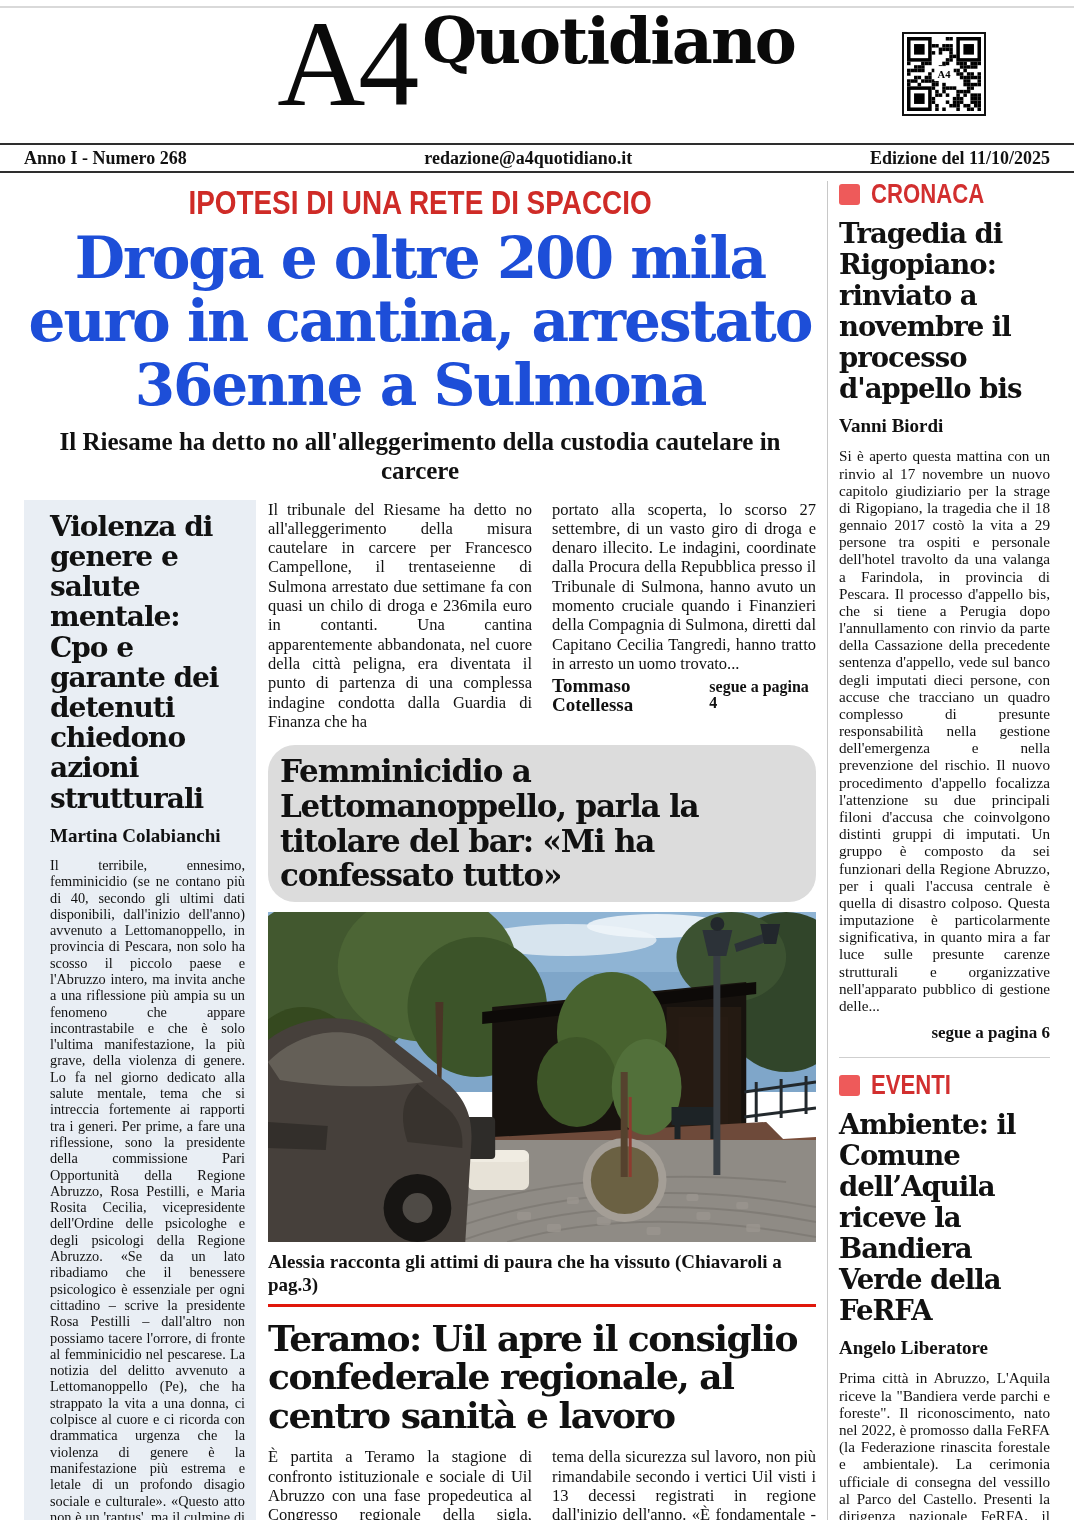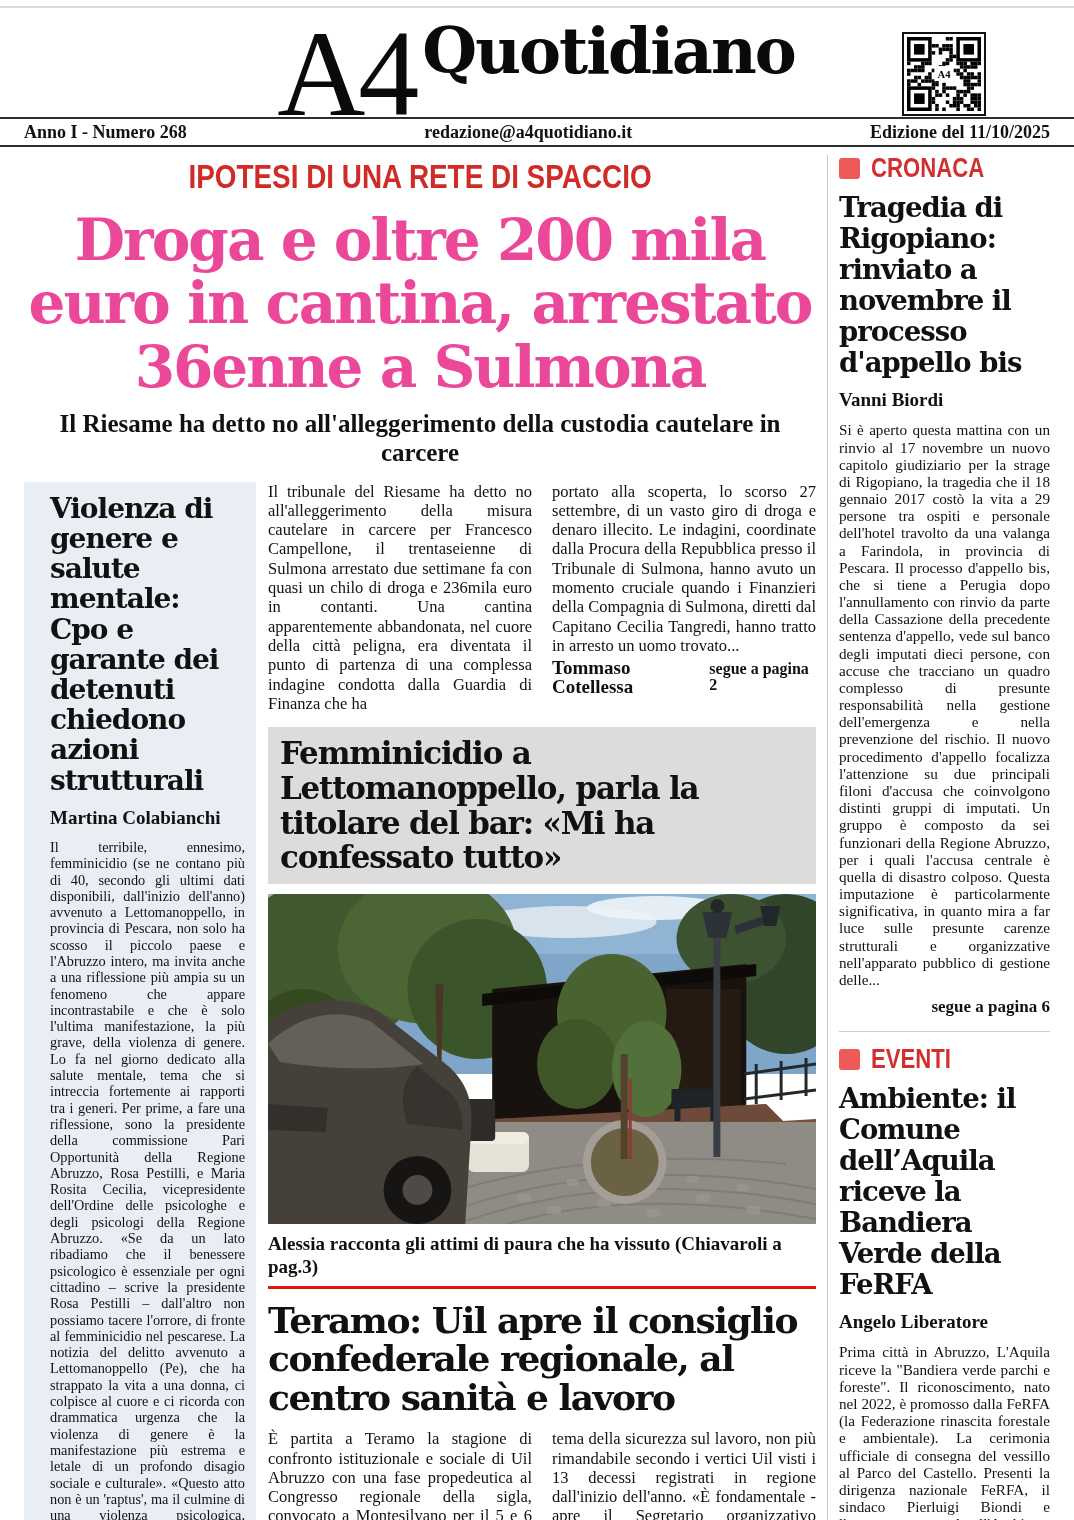--- a/index.html
+++ b/index.html
@@ -5,21 +5,21 @@
   * { margin:0; padding:0; box-sizing:border-box; }
   html,body { background:#fff; }
   .page {
     position:relative; width:1074px; height:1520px; margin:0 auto;
     background:#fff; overflow:hidden;
     font-family:"Liberation Serif","DejaVu Serif",serif; color:#111;
   }
   .topline { height:2px; background:#d9d9d9; margin-top:6px; }
 
   
-  header { position:relative; height:109px; display:flex; justify-content:center; align-items:flex-start; padding-top:10px; }
+  header { position:relative; height:135px; display:flex; justify-content:center; align-items:flex-start; }
   .masthead-inner { display:flex; align-items:flex-start; transform:translateX(-36px); }
   .logo-a4 { font:400 122px/0.92 "Liberation Serif",serif; letter-spacing:-7px; color:#0a0a0a; }
   .logo-right { display:flex; flex-direction:row; margin-left:10px; padding-top:2px; }
   .logo-name { font:700 63px/1 "DejaVu Serif",serif; letter-spacing:-2px; color:#0a0a0a; }
   .logo-rule { height:5px; background:#0a0a0a; margin:3px 0 7px -70px; }
   .logo-subtitle { font:400 26px/1 "Liberation Sans",sans-serif; letter-spacing:0.4px; color:#0a0a0a; }
   .qr-wrap { position:absolute; top:24px; right:88px; width:84px; height:84px; border:2px solid #111; background:#fff; padding:3px; }
   .qr-wrap svg { display:block; width:100%; height:100%; }
 
   
@@ -37,21 +37,21 @@
 
   
   .kicker {
     text-align:center; margin-top:12px;
     font:700 34px/1.05 "Liberation Sans",sans-serif;
     color:var(--accent_red,#cf2b27);
     transform:scaleX(0.82); transform-origin:center; letter-spacing:0;
   }
   .headline {
     text-align:center; font:700 58px/1.1 "DejaVu Serif",serif;
-    letter-spacing:-2px; color:#ec4899; margin-top:14px;
+    letter-spacing:-2px; color:#1d4ed8; margin-top:6px;
   }
   .subhead { text-align:center; font:700 25px/1.15 "Liberation Serif",serif; margin:10px 0 14px 0; }
 
   .row { display:flex; gap:12px; }
 
   
   .blue-box {
     width:232px; flex-shrink:0; background:var(--box_bg,#e9eef4);
     padding:12px 11px 10px 26px; height:1214px;
   }
@@ -62,21 +62,21 @@
   
   .mid-col { flex:1; min-width:0; }
   .two-col { display:grid; grid-template-columns:1fr 1fr; column-gap:20px; }
   .two-col p { font:400 16.5px/1.17 "Liberation Serif",serif; text-align:justify; }
   .byline-row { display:flex; justify-content:space-between; align-items:baseline; margin-top:3px; }
   .byline-row .author { font:700 19px/1 "Liberation Serif",serif; }
   .byline-row .continue { font:700 16px/1 "Liberation Serif",serif; }
 
   .photo-head {
     background:var(--headline_bg,#dcdcdc); margin:14px 0 10px 0; padding:9px 12px;
-    font:700 31px/1.12 "DejaVu Serif",serif; letter-spacing:-1.2px;
+    font:700 31px/1.12 "DejaVu Serif",serif; letter-spacing:-1.2px;border-radius:27px;
   }
   .photo-frame { width:100%; height:330px; display:block; }
   .caption { font:600 19px/1.2 "Liberation Serif",serif; margin-top:9px; }
   .red-rule { height:3px; background:var(--rule_red,#e0170b); margin:7px 0 12px 0; }
   .teramo-head { font:700 36px/1.08 "DejaVu Serif",serif; letter-spacing:-1.5px; margin-bottom:12px; }
 
   
   .section-head { display:flex; align-items:center; gap:11px; margin-bottom:10px; }
   .section-square { width:21px; height:21px; border-radius:3px; background:var(--marker_red,#ee5a5a); flex-shrink:0; }
   .section-label {
@@ -283,21 +283,21 @@
 
         </aside>
 
         <section class="mid-col">
           <div class="two-col">
             <p>Il tribunale del Riesame ha detto no all'alleggerimento della misura cautelare in carcere per Francesco Campellone, il trentaseienne di Sulmona arrestato due settimane fa con quasi un chilo di droga e 236mila euro in contanti. Una cantina apparentemente abbandonata, nel cuore della città peligna, era diventata il punto di partenza di una complessa indagine condotta dalla Guardia di Finanza che ha</p>
             <div>
               <p>portato alla scoperta, lo scorso 27 settembre, di un vasto giro di droga e denaro illecito. Le indagini, coordinate dalla Procura della Repubblica presso il Tribunale di Sulmona, hanno avuto un momento cruciale quando i Finanzieri della Compagnia di Sulmona, diretti dal Capitano Cecilia Tangredi, hanno tratto in arresto un uomo trovato...</p>
               <div class="byline-row">
                 <span class="author">Tommaso Cotellessa</span>
-                <span class="continue">segue a pagina 2</span>
+                <span class="continue">segue a pagina 4</span>
               </div>
             </div>
           </div>
 
           <div class="photo-head">Femminicidio a Lettomanoppello, parla la titolare del bar: «Mi ha confessato tutto»</div>
 
           <svg class="photo-frame" viewBox="0 0 550 330" preserveAspectRatio="none" xmlns="http://www.w3.org/2000/svg">
 
             <rect x="0" y="0" width="550" height="180" fill="#7fa6c9"></rect>
             <rect x="0" y="0" width="550" height="60" fill="#8fb4d4"></rect>

